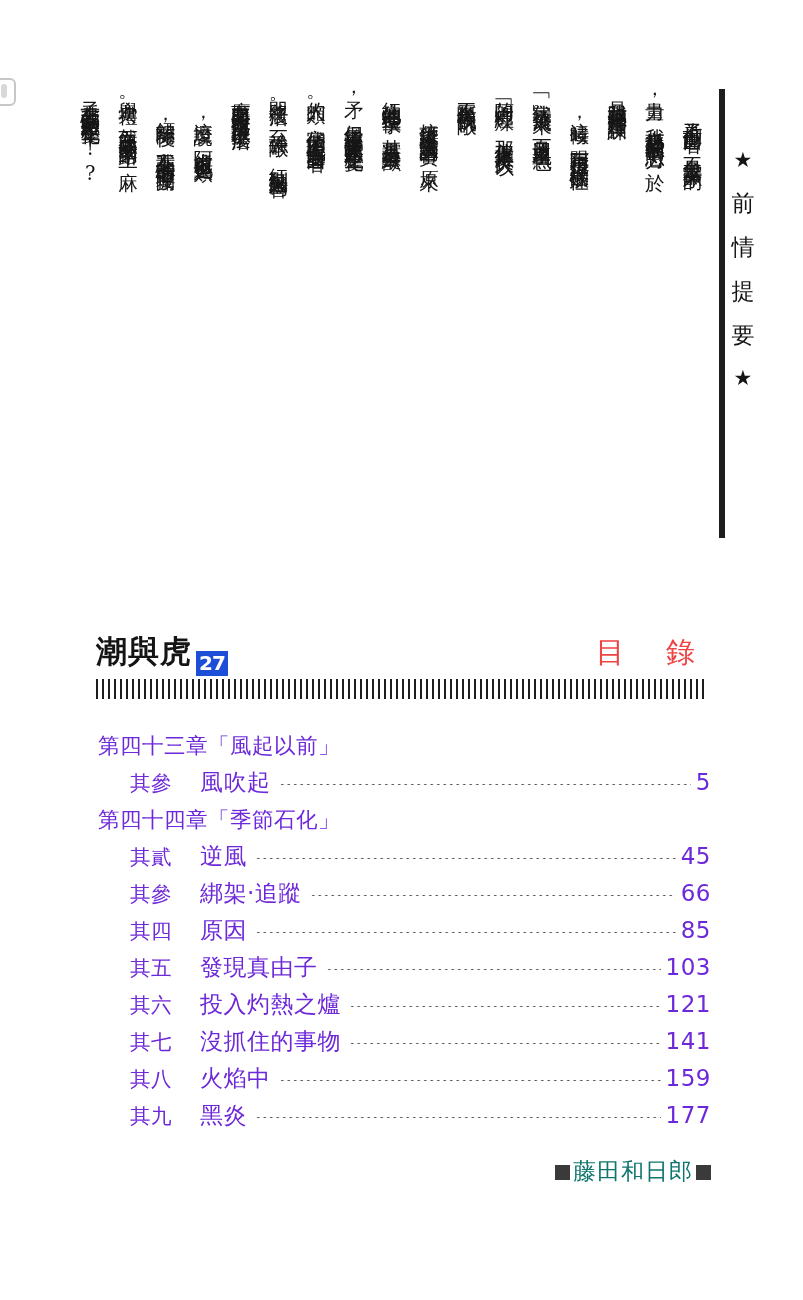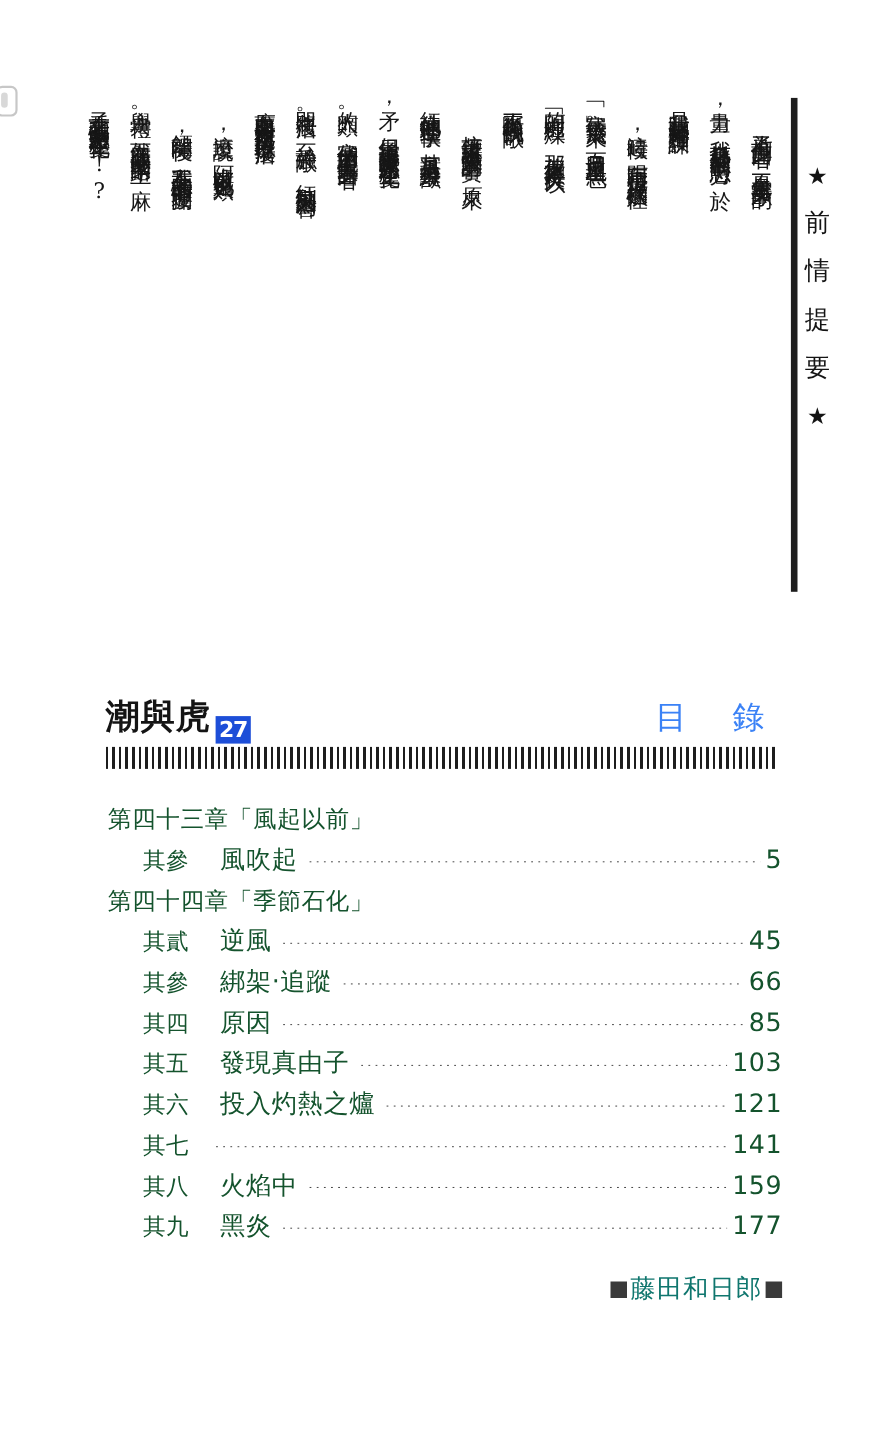--- a/index.html
+++ b/index.html
@@ -148,41 +148,41 @@
     letter-spacing: -1px;
     position: relative;
     top: 3px;
   }
   #toc-label {
     position: absolute;
     right: 0;
     top: 8px;
     font-size: 29px;
     letter-spacing: 16px;
-    color: #3b82f6;
+    color: #ef4444;
     font-family: "DejaVu Sans", "Liberation Sans", sans-serif;
     padding-right: 0;
   }
 
   
   #hatch-rule {
     margin: 6px 96px 0 96px;
     height: 20px;
     background-image: repeating-linear-gradient(
       to right,
       #1d1d1d 0px, #1d1d1d 2.4px,
       #ffffff 2.4px, #ffffff 6.0px
     );
   }
 
   
   #toc-entries {
     margin: 28px 92px 0 98px;
     font-family: "DejaVu Sans", "Liberation Sans", sans-serif;
-    color: #14532d;
+    color: #6d28d9;
   }
   .chapter-head {
     font-size: 21.5px;
     letter-spacing: 0.5px;
     height: 37px;
     line-height: 37px;
     white-space: nowrap;
   }
   .toc-row {
     display: flex;
@@ -341,20 +341,21 @@
 
     <div class="toc-row">
       <span class="toc-num">其六</span>
       <span class="toc-title">投入灼熱之爐</span>
       <span class="toc-dots"></span>
       <span class="toc-page">121</span>
     </div>
 
     <div class="toc-row">
       <span class="toc-num">其七</span>
+      <span class="toc-title">沒抓住的事物</span>
       <span class="toc-dots"></span>
       <span class="toc-page">141</span>
     </div>
 
     <div class="toc-row">
       <span class="toc-num">其八</span>
       <span class="toc-title">火焰中</span>
       <span class="toc-dots"></span>
       <span class="toc-page">159</span>
     </div>

